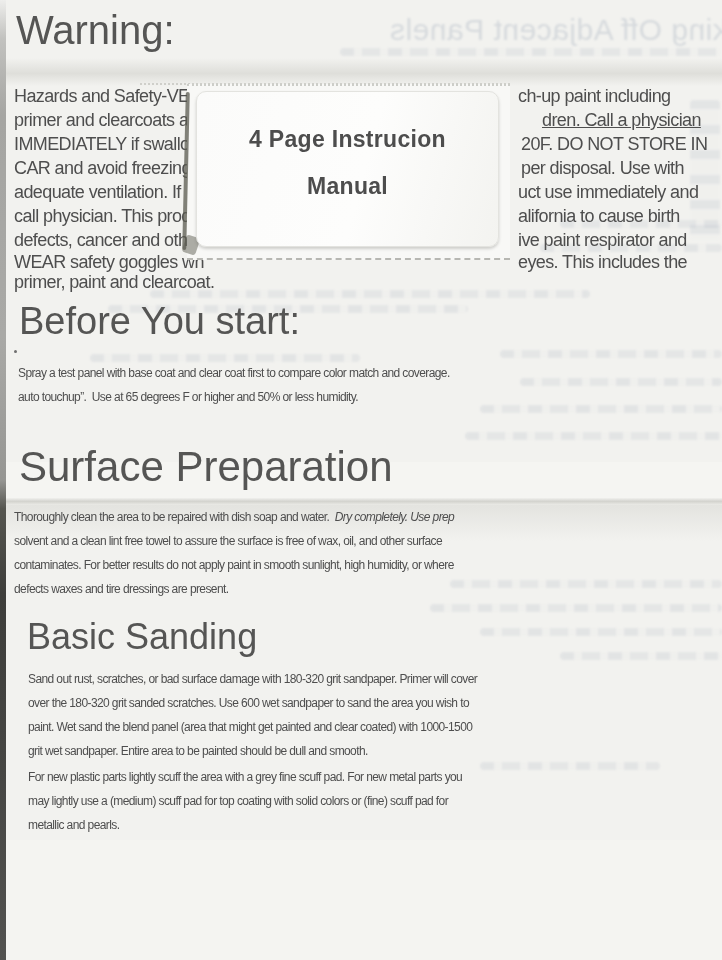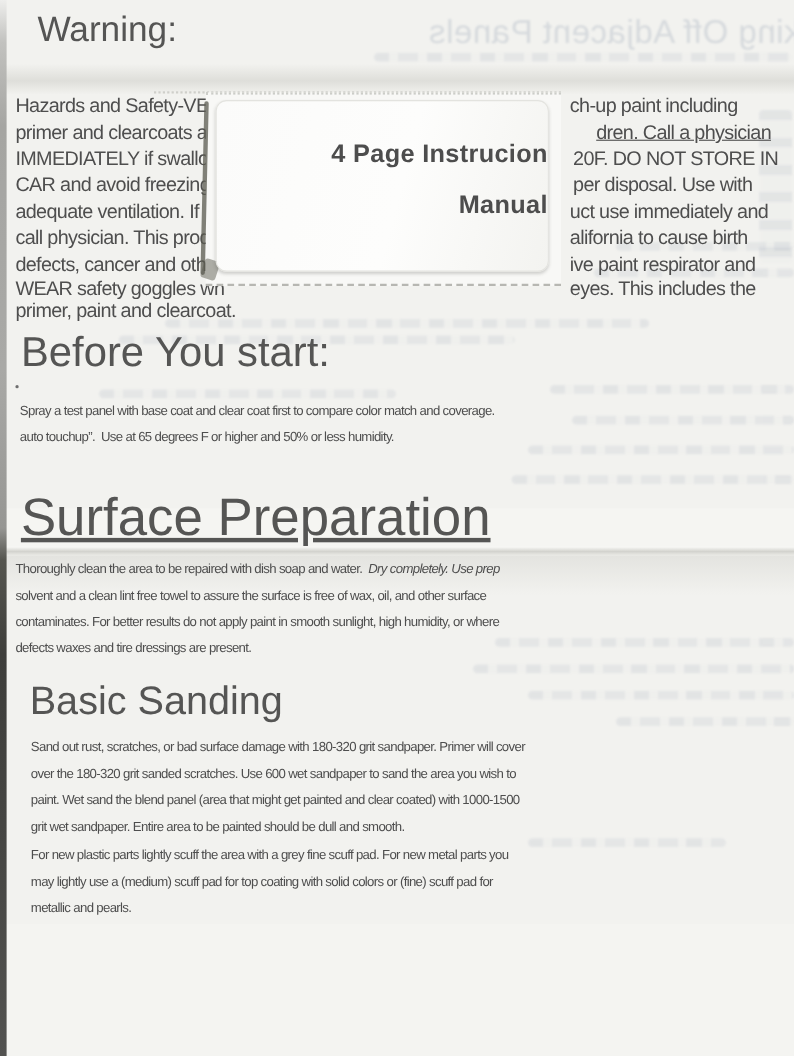--- a/index.html
+++ b/index.html
@@ -23,23 +23,23 @@
   
   .ghost-heading{position:absolute;top:13px;right:-64px;width:470px;font-size:30px;color:#97a2b4;
     opacity:.30;transform:scaleX(-1);filter:blur(1px);white-space:nowrap;letter-spacing:.5px;}
   .smudge{position:absolute;height:8px;border-radius:4px;opacity:.42;filter:blur(1.2px);
     background:repeating-linear-gradient(90deg,rgba(148,158,178,.38) 0 14px,rgba(148,158,178,.07) 14px 22px,rgba(148,158,178,.33) 22px 40px,rgba(148,158,178,.05) 40px 48px);}
   .smudge-col{position:absolute;width:30px;border-radius:4px;opacity:.4;filter:blur(1.2px);
     background:repeating-linear-gradient(180deg,rgba(148,158,178,.38) 0 9px,rgba(148,158,178,.05) 9px 25px);}
 
   
   .h{position:absolute;color:#555554;white-space:pre;font-weight:400;}
-  .h-warning{left:34px;top:8px;font-size:32px;}
+  .h-warning{left:16px;top:8px;font-size:40px;}
   .h-before{left:19px;top:300px;font-size:38px;}
-  .h-surface{left:19px;top:443px;font-size:48px;text-decoration:underline;}
+  .h-surface{left:19px;top:443px;font-size:42px;}
   .h-sanding{left:27px;top:616px;font-size:36px;}
 
   
   .bline{position:absolute;color:#4e4e4e;font-size:12px;letter-spacing:-0.6px;white-space:pre;}
   .wline{position:absolute;left:14px;width:708px;color:#4e4e4e;font-size:18px;letter-spacing:-0.6px;white-space:pre;}
   .wline .wr{position:absolute;left:504px;top:0;}
   .wline.r2 .wr{left:528px;text-decoration:underline;}
   .wline.r3 .wr{left:507px;}
   .stray-dot{position:absolute;left:14px;top:350px;width:3px;height:3px;border-radius:50%;background:#6f6f6f;}
   .it{font-style:italic;}
@@ -48,21 +48,21 @@
   .label-backing{position:absolute;left:187px;top:84px;width:323px;height:172px;background:#f8f8f6;
     border-top:2px dotted #cccdc8;border-bottom:2px dashed #b7b7b2;z-index:10;}
   .perf-top{position:absolute;left:140px;top:83px;width:370px;height:0;border-top:2px dotted #cfcfca;z-index:9;}
   .label-shadow-left{position:absolute;left:184px;top:92px;width:4px;height:158px;background:#59594f;
     opacity:.75;border-radius:2px;transform:rotate(1.3deg);z-index:12;}
   .label-shadow-corner{position:absolute;left:184px;top:236px;width:14px;height:18px;background:#6d6d63;
     opacity:.55;border-radius:3px;transform:rotate(18deg);z-index:11;}
   .label{position:absolute;left:196px;top:91px;width:301px;height:154px;z-index:13;
     background:linear-gradient(105deg,#fbfbfa,#fdfdfc 55%,#f3f3f0);
     border:1px solid #e3e3df;border-radius:10px;box-shadow:0 2px 3px rgba(60,60,55,.22);
-    text-align:right;color:#4d4d4d;font-weight:bold;font-size:23px;letter-spacing:.3px;}
+    text-align:center;color:#4d4d4d;font-weight:bold;font-size:23px;letter-spacing:.3px;}
   .label .l1{margin-top:34px;}
   .label .l2{margin-top:20px;}
 </style>
 </head>
 <body>
 
 <div class="page">
 
   <div class="band-top"></div>
   <div class="area-above-crease"></div>

